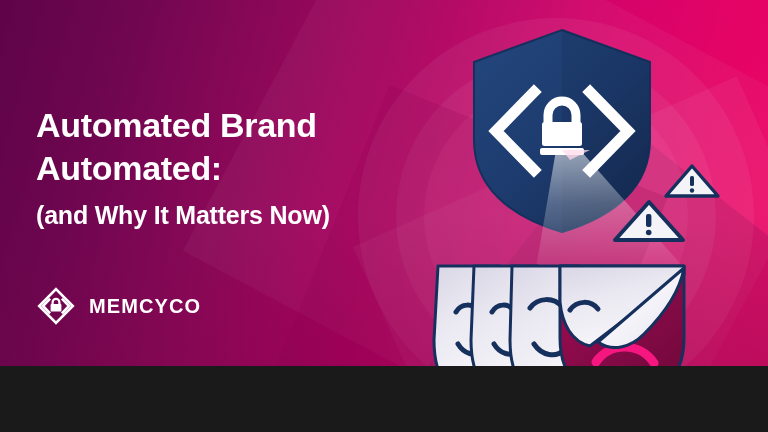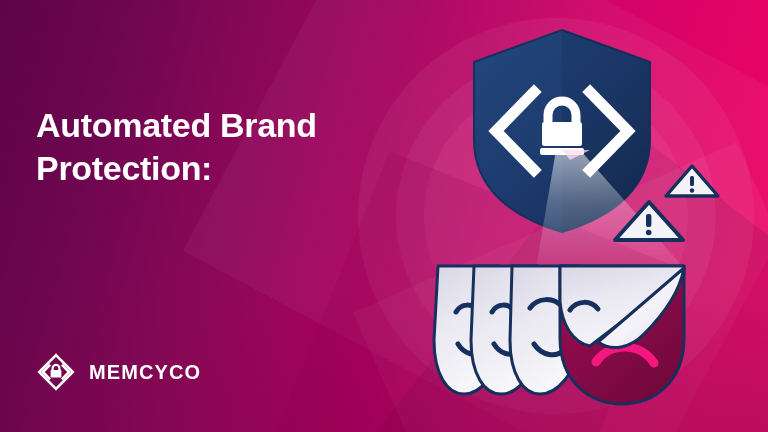--- a/index.html
+++ b/index.html
@@ -6,21 +6,21 @@
   html, body {
     margin: 0;
     padding: 0;
     background: #1a1a1a;
   }
   * { box-sizing: border-box; }
 
   .banner {
     position: relative;
     width: 768px;
-    height: 432px;
+    height: 366px;
     overflow: hidden;
     font-family: "Liberation Sans", sans-serif;
     background: #c4046a;
   }
 
   
   .bg-base {
     position: absolute;
     inset: 0;
     background: linear-gradient(105deg,
@@ -154,22 +154,23 @@
   <div class="glow glow-outer"></div>
   <div class="glow glow-mid"></div>
   <div class="glow glow-inner"></div>
   <div class="bg-facet-c"></div>
   <div class="bg-facet-d"></div>
   <div class="bg-bottom-fade"></div>
 
   <div class="copy">
     <h1 class="headline">
       <span class="ln">Automated Brand</span>
-      <span class="ln">Protection:</span>
+      <span class="ln">Automated:</span>
     </h1>
+    <p class="subhead">(and Why It Matters Now)</p>
   </div>
 
   <div class="logo">
     <span class="logo-mark">
       <svg viewBox="0 0 40 40" aria-hidden="true">
 
         <path d="M20 3.2 L36.8 20 L20 36.8 L3.2 20 Z" fill="none" stroke="#ffffff" stroke-width="2.6" stroke-linejoin="miter"></path>
 
         <path d="M13.2 13.6 L7.0 20 L13.2 26.4" fill="none" stroke="#ffffff" stroke-width="2.6" stroke-linecap="square" stroke-linejoin="miter"></path>
 

